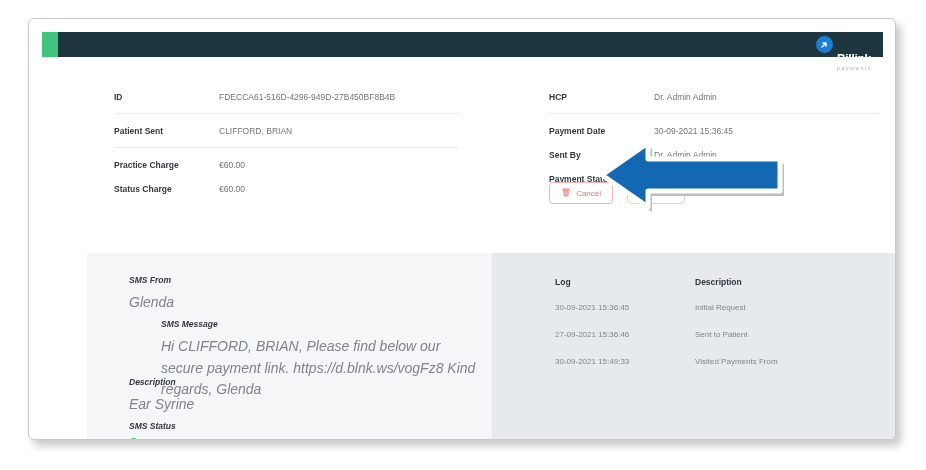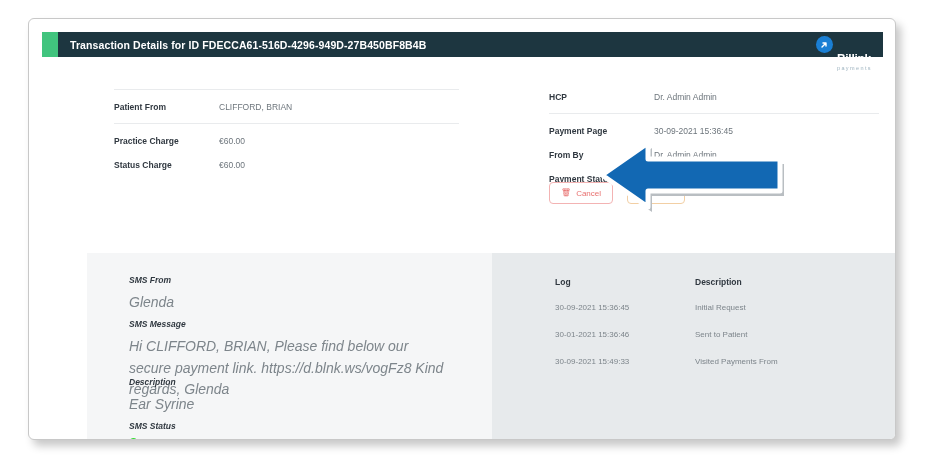--- a/index.html
+++ b/index.html
@@ -151,63 +151,66 @@
     pointer-events:none;
   }
 </style>
 </head>
 <body>
 
 <div id="window-card">
 
   <div id="header-bar">
     <div id="header-accent"></div>
-    <div id="header-title">Transaction Details for ID FDECCA61-516D-4296-949D-27B450BF8B4B</div>
     <div id="brand-logo">
       <div id="brand-mark">
         <svg width="10" height="10" viewBox="0 0 10 10" aria-hidden="true">
           <path d="M3 7 L7 3 M4 3 L7 3 L7 6" stroke="#ffffff" stroke-width="1.4" fill="none" stroke-linecap="round" stroke-linejoin="round"></path>
         </svg>
       </div>
       <div id="brand-words">
         <span id="brand-name">Billink</span>
         <span id="brand-sub">payments</span>
       </div>
     </div>
   </div>
 
   <div class="detail-col" id="col-left">
+    <div class="row">
+      <div class="lbl">ID</div>
+      <div class="val">FDECCA61-516D-4296-949D-27B450BF8B4B</div>
+    </div>
     <div class="grp-div"></div>
     <div class="row">
-      <div class="lbl">Patient From</div>
+      <div class="lbl">Patient Sent</div>
       <div class="val">CLIFFORD, BRIAN</div>
     </div>
     <div class="grp-div"></div>
     <div class="row">
       <div class="lbl">Practice Charge</div>
       <div class="val">€60.00</div>
     </div>
     <div class="row">
       <div class="lbl">Status Charge</div>
       <div class="val">€60.00</div>
     </div>
   </div>
 
   <div class="detail-col" id="col-right">
     <div class="row">
       <div class="lbl">HCP</div>
       <div class="val">Dr. Admin Admin</div>
     </div>
     <div class="grp-div"></div>
     <div class="row">
-      <div class="lbl">Payment Page</div>
+      <div class="lbl">Payment Date</div>
       <div class="val">30-09-2021 15:36:45</div>
     </div>
     <div class="row">
-      <div class="lbl">From By</div>
+      <div class="lbl">Sent By</div>
       <div class="val">Dr. Admin Admin</div>
     </div>
     <div class="row">
       <div class="lbl">Payment Status</div>
       <div class="val"></div>
     </div>
   </div>
 
   <div id="action-row">
     <div class="btn" id="cancel-btn">
@@ -217,21 +220,21 @@
     <div class="btn" id="secondary-btn">
       <span></span>
     </div>
   </div>
 
   <div id="panel-left">
     <div class="sec" style="top:22px;">
       <div class="sec-title">SMS From</div>
       <div class="sec-body">Glenda</div>
     </div>
-    <div class="sec" style="top:66px;width:320px;">
+    <div class="sec" style="top:66px;width:320px;margin-left:32px;">
       <div class="sec-title">SMS Message</div>
       <div class="sec-body">Hi CLIFFORD, BRIAN, Please find below our secure payment link. https://d.blnk.ws/vogFz8 Kind regards, Glenda</div>
     </div>
     <div class="sec" style="top:124px;">
       <div class="sec-title">Description</div>
       <div class="sec-body">Ear Syrine</div>
     </div>
     <div class="sec" style="top:168px;">
       <div class="sec-title">SMS Status</div>
       <div id="status-dot"></div>
@@ -242,21 +245,21 @@
     <div id="log-table">
       <div class="log-head">
         <div class="c-time">Log</div>
         <div class="c-desc">Description</div>
       </div>
       <div class="log-row">
         <div class="c-time">30-09-2021 15:36:45</div>
         <div class="c-desc">Initial Request</div>
       </div>
       <div class="log-row">
-        <div class="c-time">30-01-2021 15:36:46</div>
+        <div class="c-time">27-09-2021 15:36:46</div>
         <div class="c-desc">Sent to Patient</div>
       </div>
       <div class="log-row">
         <div class="c-time">30-09-2021 15:49:33</div>
         <div class="c-desc">Visited Payments From</div>
       </div>
     </div>
   </div>
 
 </div>

